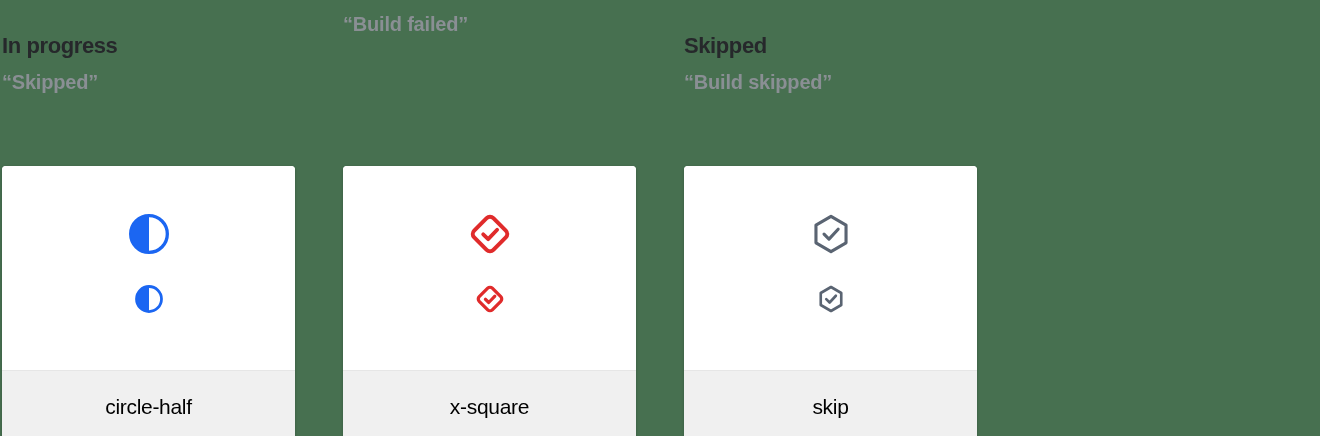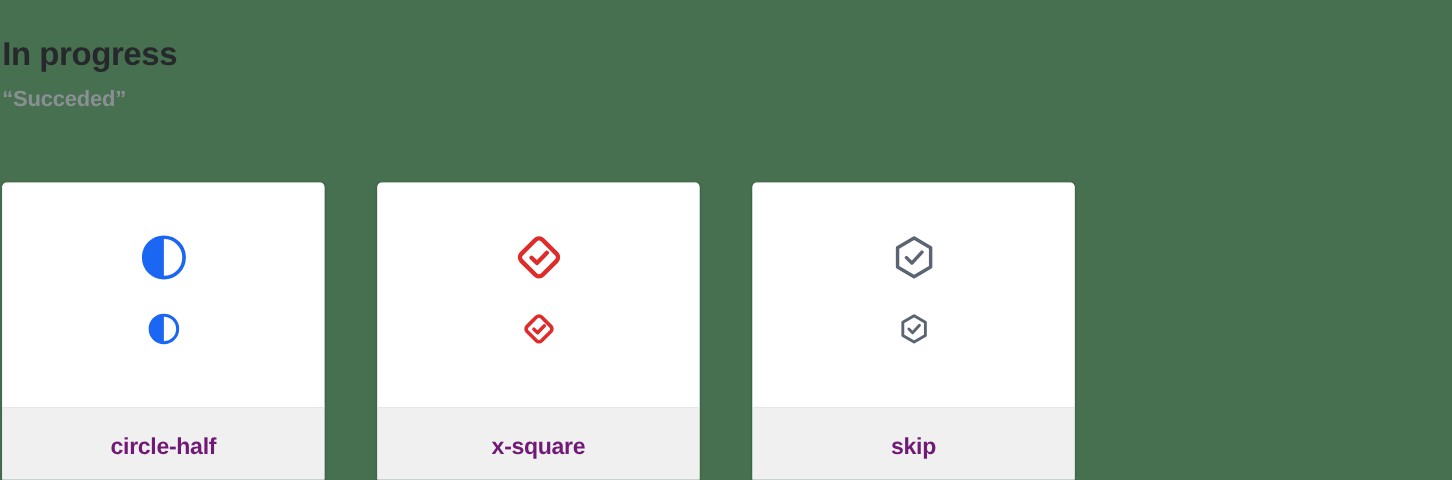--- a/index.html
+++ b/index.html
@@ -23,21 +23,21 @@
     padding: 0 2px;
     box-sizing: border-box;
   }
   .col {
     position: relative;
     display: flex;
     flex-direction: column;
   }
   .heading {
     margin-top: 34px;
-    font-size: 30px;
+    font-size: 22px;
     font-weight: bold;
     color: #26282b;
     letter-spacing: -0.4px;
     line-height: 1.08;
     white-space: nowrap;
   }
   .subheading {
     margin-top: 13px;
     font-size: 20px;
     font-weight: bold;
@@ -82,52 +82,53 @@
     flex: 0 0 auto;
     height: 71px;
     background: #f0f0f0;
     display: flex;
     align-items: center;
     justify-content: center;
     border-top: 1px solid #e6e6e6;
   }
   .card-footer-label {
     font-size: 21px;
-    font-weight: bold;
-    color: #701a75;
+    font-weight: normal;
+    color: #000000;
     letter-spacing: -0.3px;
   }
 </style>
 </head>
 <body>
 
 <div class="grid">
 
   <div class="col">
     <div class="heading">In progress</div>
-    <div class="subheading">“Succeded”</div>
+    <div class="subheading">“Skipped”</div>
     <div class="card">
       <div class="card-body">
         <svg class="icon-large" viewBox="0 0 24 24">
           <circle cx="12" cy="12" r="10" fill="#ffffff" stroke="#1b66f2" stroke-width="1.8"></circle>
           <path d="M12 2 A10 10 0 0 0 12 22 Z" fill="#1b66f2"></path>
         </svg>
         <svg class="icon-small" viewBox="0 0 24 24">
           <circle cx="12" cy="12" r="10" fill="#ffffff" stroke="#1b66f2" stroke-width="2.2"></circle>
           <path d="M12 2 A10 10 0 0 0 12 22 Z" fill="#1b66f2"></path>
         </svg>
       </div>
       <div class="card-footer">
         <span class="card-footer-label">circle-half</span>
       </div>
     </div>
   </div>
 
 
   <div class="col">
+    <div class="subheading">“Build failed”</div>
     <div class="card">
       <div class="card-body">
         <svg class="icon-large" viewBox="0 0 24 24">
           <g transform="rotate(45 12 12)">
             <rect x="4.6" y="4.6" width="14.8" height="14.8" rx="2.6" ry="2.6" fill="none" stroke="#e02b2b" stroke-width="2.2"></rect>
           </g>
           <path d="M8.3 12.2 L11 14.8 L15.9 9.7" fill="none" stroke="#e02b2b" stroke-width="2.1" stroke-linecap="round" stroke-linejoin="round"></path>
         </svg>
         <svg class="icon-small" viewBox="0 0 24 24">
           <g transform="rotate(45 12 12)">
@@ -136,20 +137,22 @@
           <path d="M8.3 12.2 L11 14.8 L15.9 9.7" fill="none" stroke="#e02b2b" stroke-width="2.5" stroke-linecap="round" stroke-linejoin="round"></path>
         </svg>
       </div>
       <div class="card-footer">
         <span class="card-footer-label">x-square</span>
       </div>
     </div>
   </div>
 
   <div class="col">
+    <div class="heading">Skipped</div>
+    <div class="subheading">“Build skipped”</div>
     <div class="card">
       <div class="card-body">
         <svg class="icon-large" viewBox="0 0 24 24">
           <path d="M12 2.4 L20.2 7.2 L20.2 16.8 L12 21.6 L3.8 16.8 L3.8 7.2 Z" fill="none" stroke="#5a6472" stroke-width="1.7" stroke-linejoin="round"></path>
           <path d="M8.2 12.1 L10.9 14.8 L15.9 9.4" fill="none" stroke="#5a6472" stroke-width="1.7" stroke-linecap="round" stroke-linejoin="round"></path>
         </svg>
         <svg class="icon-small" viewBox="0 0 24 24">
           <path d="M12 2.4 L20.2 7.2 L20.2 16.8 L12 21.6 L3.8 16.8 L3.8 7.2 Z" fill="none" stroke="#5a6472" stroke-width="2.1" stroke-linejoin="round"></path>
           <path d="M8.2 12.1 L10.9 14.8 L15.9 9.4" fill="none" stroke="#5a6472" stroke-width="2.1" stroke-linecap="round" stroke-linejoin="round"></path>
         </svg>

